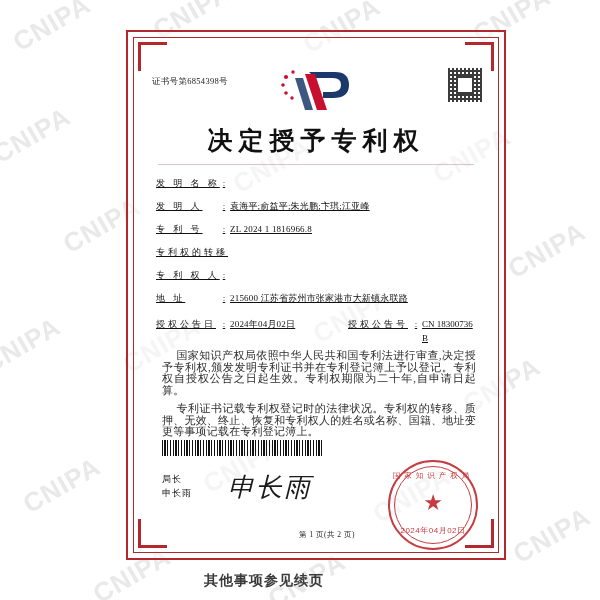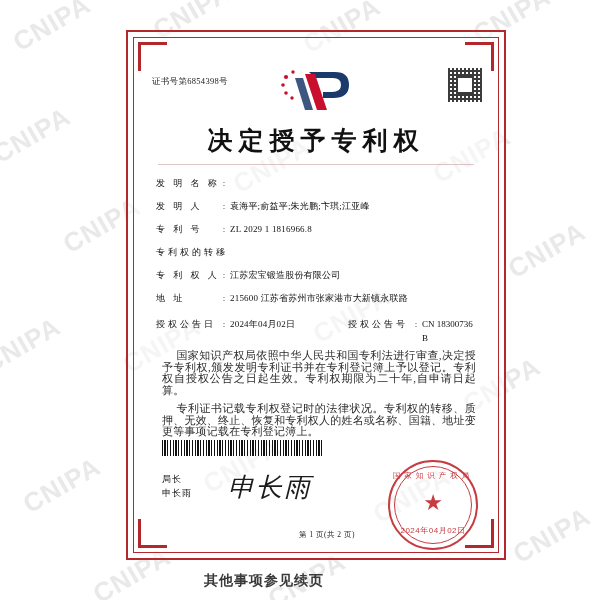--- a/index.html
+++ b/index.html
@@ -143,20 +143,21 @@
     right: 24px;
     top: 144px;
   }
   .row {
     display: flex;
     align-items: baseline;
     margin-bottom: 9px;
     font-size: 9px;
     color: #111111;
     line-height: 14px;
+    text-decoration: underline;
   }
   .row .lab {
     flex: 0 0 auto;
     width: 62px;
     letter-spacing: 3px;
     white-space: nowrap;
   }
   .row .sep {
     flex: 0 0 auto;
     width: 12px;
@@ -369,32 +370,31 @@
 
       <div class="row">
         <span class="lab">发 明 人</span>
         <span class="sep">:</span>
         <span class="val">袁海平;俞益平;朱光鹏;卞琪;江亚峰</span>
       </div>
 
       <div class="row">
         <span class="lab">专 利 号</span>
         <span class="sep">:</span>
-        <span class="val">ZL 2029 1 1816966.8</span>
+        <span class="val">ZL 2024 1 1816966.8</span>
       </div>
 
       <div class="row">
         <span class="lab">专利权的转移</span>
         <span class="sep">:</span>
       </div>
 
       <div class="row">
         <span class="lab">专 利 权 人</span>
         <span class="sep">:</span>
-        <span class="val">江苏宏宝锻造股份有限公司</span>
       </div>
 
       <div class="row">
         <span class="lab">地 址</span>
         <span class="sep">:</span>
         <span class="val">215600 江苏省苏州市张家港市大新镇永联路</span>
       </div>
 
       <div class="row dual" style="margin-top:12px;">
         <span class="lab">授权公告日</span>

